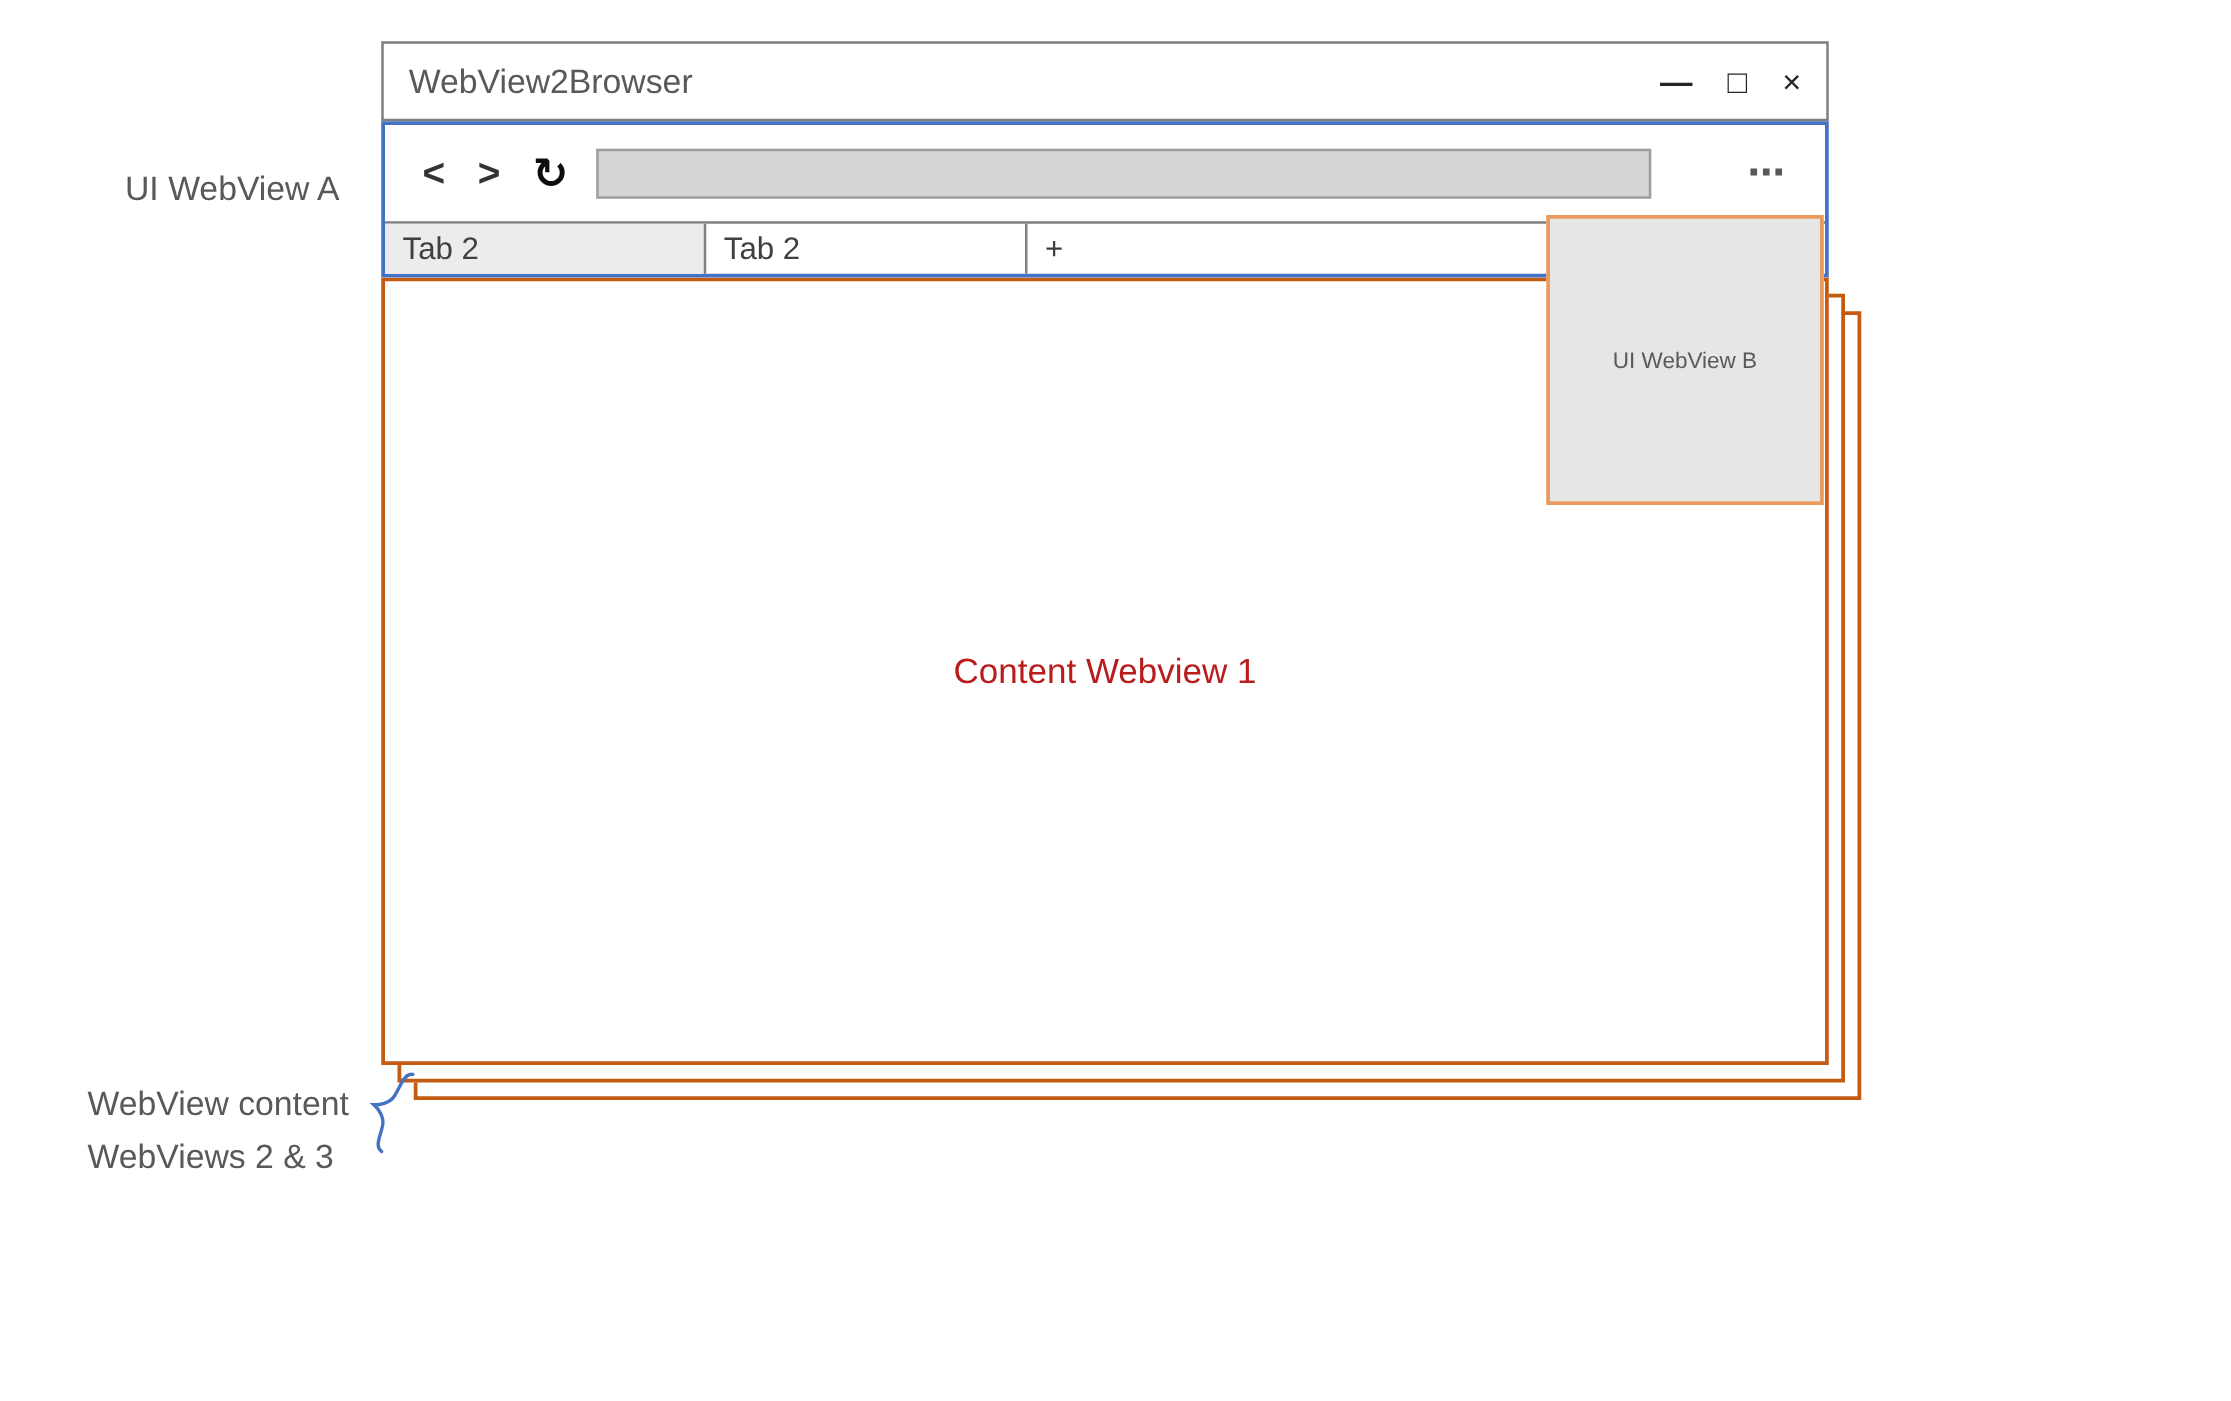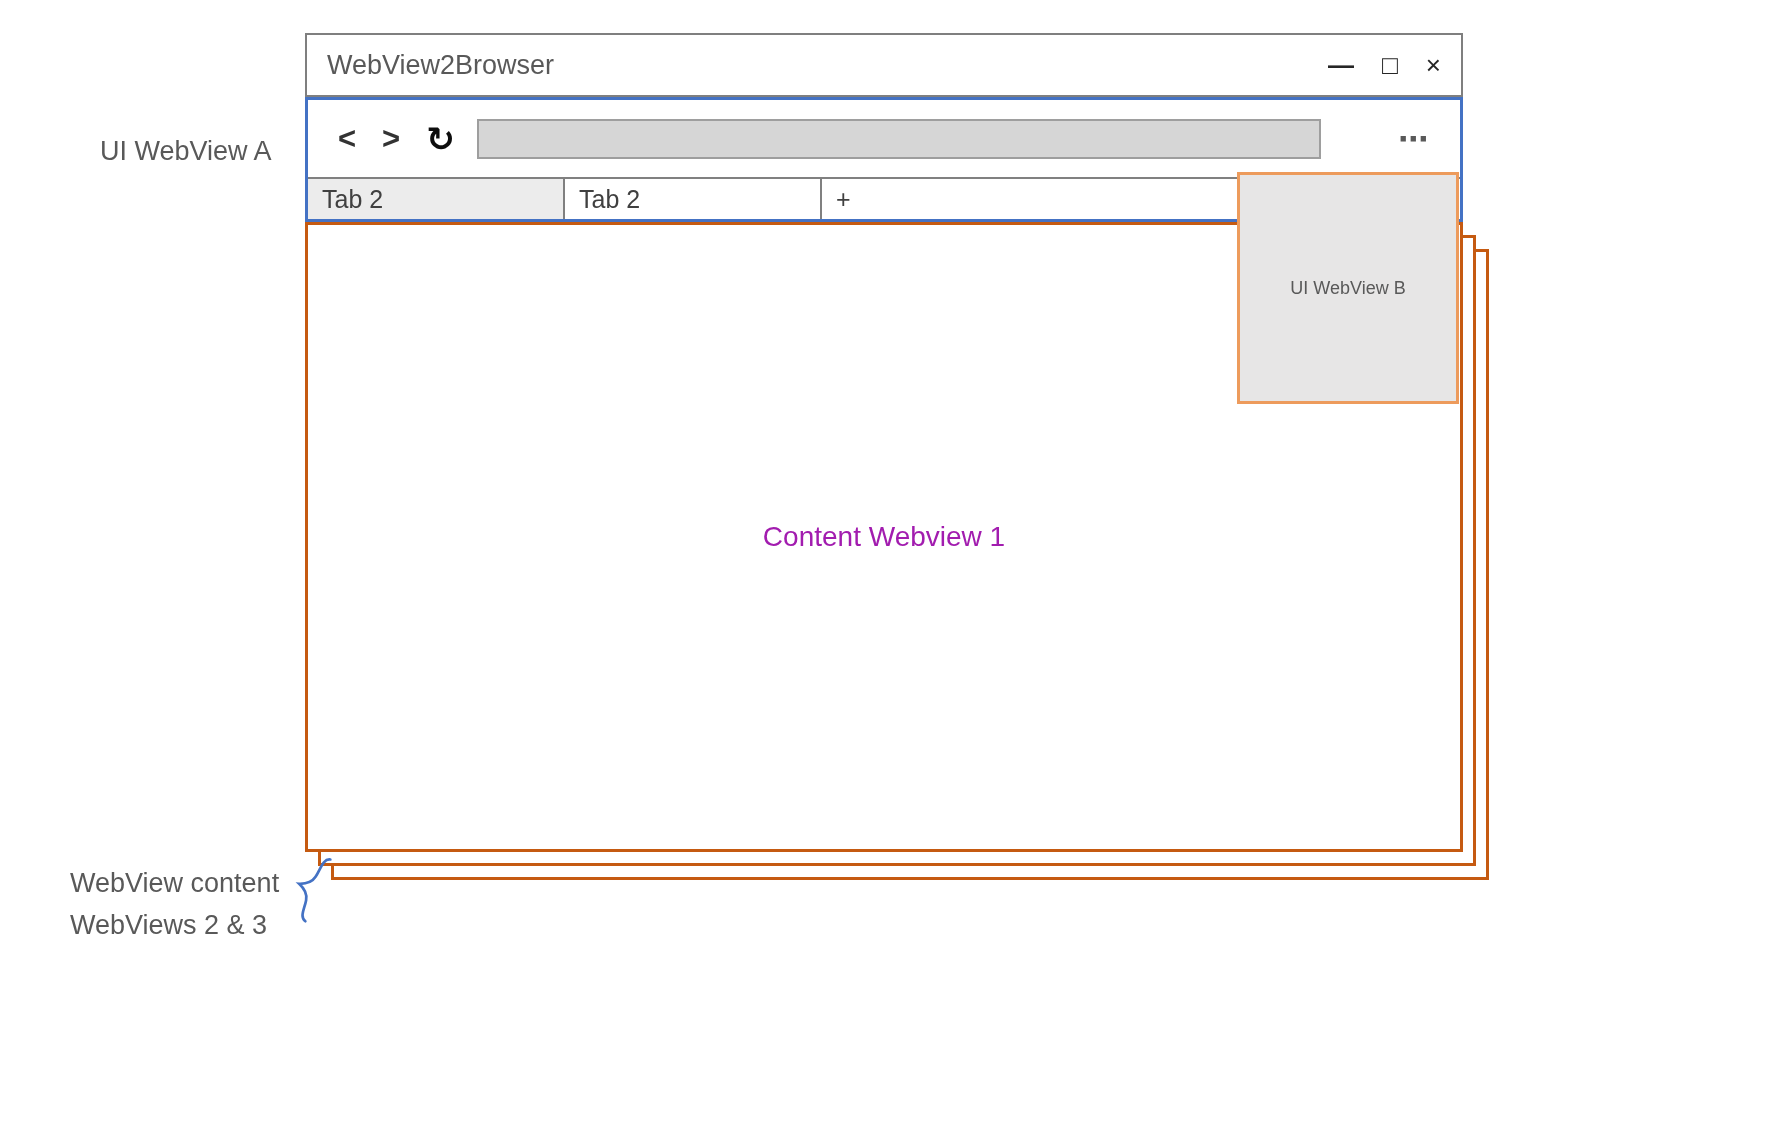--- a/index.html
+++ b/index.html
@@ -10,21 +10,21 @@
 
   
   .stack-rect { position:absolute; background:#ffffff; border:3px solid #C55A11; }
   .rect3 { left:331px; top:249px; width:1158px; height:631px; z-index:1; }
   .rect2 { left:318px; top:235px; width:1158px; height:631px; z-index:2; }
 
   
   .content-webview { position:absolute; left:305px; top:222px; width:1158px; height:630px;
     background:#ffffff; border:3px solid #C55A11; z-index:3;
     display:flex; align-items:center; justify-content:center; }
-  .content-label { font-size:28px; color:#a21caf; }
+  .content-label { font-size:28px; color:#b91c1c; }
 
   
   .titlebar { position:absolute; left:305px; top:33px; width:1158px; height:64px;
     background:#ffffff; border:2px solid #7f7f7f; z-index:4;
     display:flex; align-items:center;gap:25px; }
   .win-title { margin-left:20px; font-size:27px; color:#595959; }
   .win-controls { margin-left:auto; margin-right:20px; display:flex; gap:28px; align-items:center; }
   .win-controls span { font-size:26px; color:#262626; line-height:1; cursor:default; }
   .win-controls .min { font-weight:600; }
 

